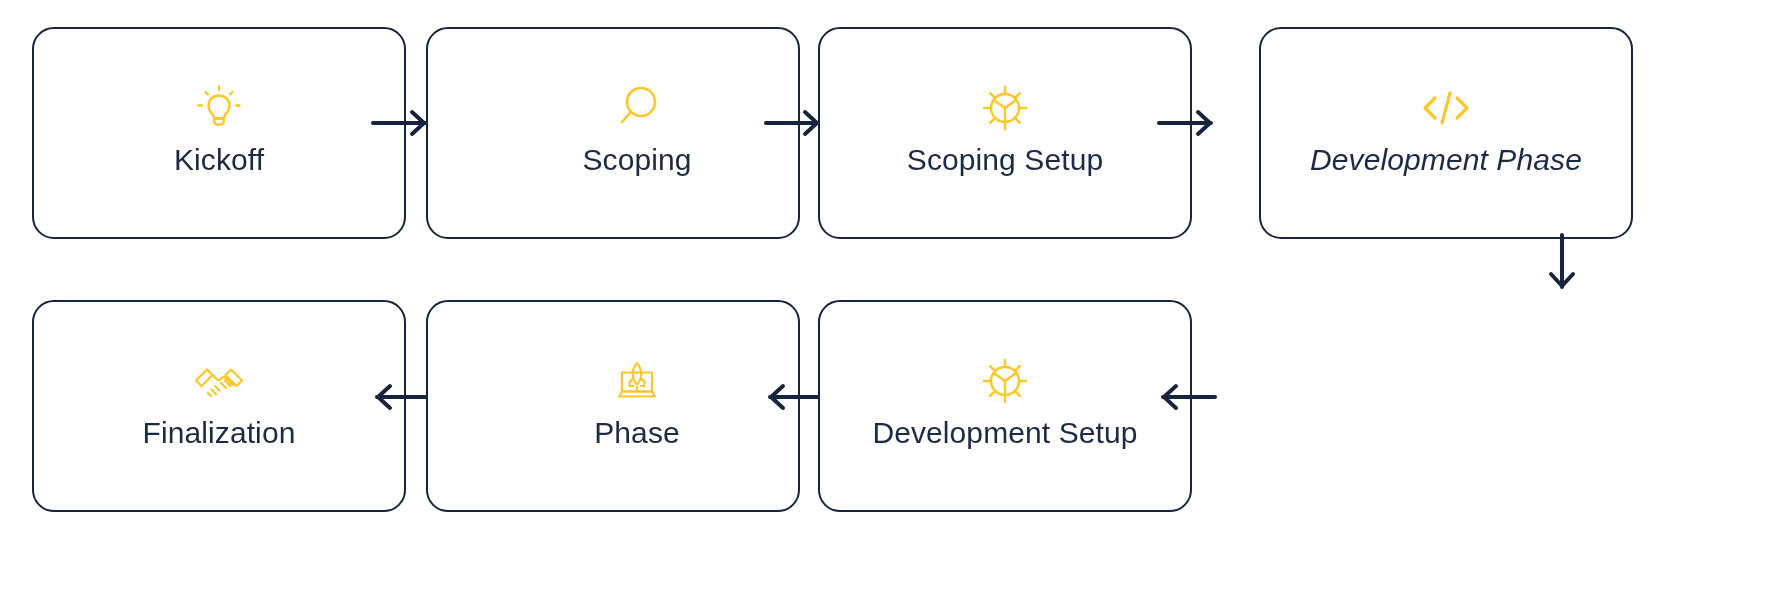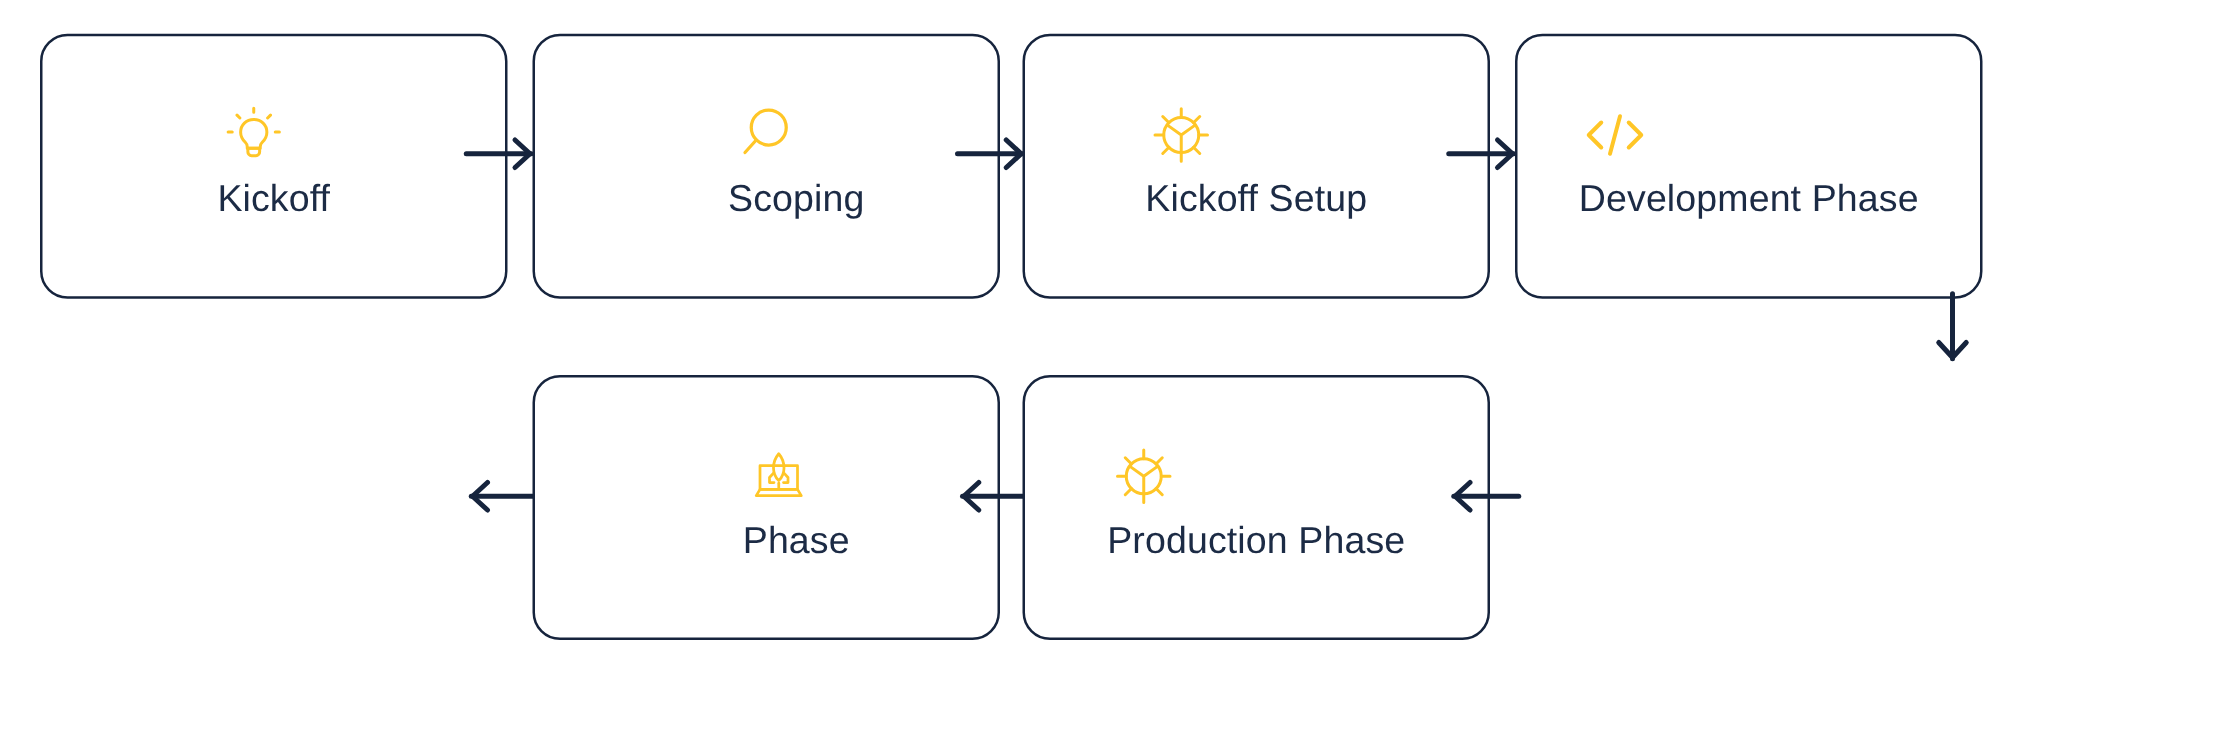--- a/index.html
+++ b/index.html
@@ -30,20 +30,21 @@
     border-radius: 22px;
     background: #ffffff;
     display: flex;
     flex-direction: column;
     align-items: center;
     justify-content: center;
   }
   .card-inner {
     display: flex;
     flex-direction: column;
+    align-items: center;
     justify-content: center;
     gap: 6px;
     transform: translateY(-6px);
   }
   .card-icon {
     width: 58px;
     height: 58px;
     display: flex;
     align-items: center;
     justify-content: center;
@@ -57,21 +58,21 @@
     white-space: nowrap;
     letter-spacing: 0.1px;
   }
 
   
   .r1 { top: 27px; }
   .r2 { top: 300px; }
   .c1 { left: 32px; }
   .c2 { left: 426px; padding-left: 48px; }
   .c3 { left: 818px; }
-  .c4 { left: 1212px; }
+  .c4 { left: 1259px; font-style: italic; }
 
   
   .arrow-h {
     position: absolute;
     width: 62px;
     height: 34px;
     color: #16243d;
   }
   .arrow-h svg { display: block; }
   .arrow-h.row1 { top: 106px; }
@@ -136,21 +137,21 @@
 
   <div class="card r1 c3">
     <div class="card-inner">
       <span class="card-icon">
         <svg width="58" height="58" viewBox="0 0 58 58" fill="none" stroke="currentColor" stroke-width="2.4" stroke-linecap="round" stroke-linejoin="round">
           <circle cx="29" cy="29" r="14"></circle>
           <path d="M29 8v7M29 43v7M8 29h7M43 29h7M14.2 14.2l5 5M38.8 38.8l5 5M43.8 14.2l-5 5M19.2 38.8l-5 5"></path>
           <path d="M18.5 21.5L29 29l10.5-7.5M29 29v14"></path>
         </svg>
       </span>
-      <span class="card-label">Kickoff Setup</span>
+      <span class="card-label">Scoping Setup</span>
     </div>
   </div>
 
   <div class="arrow-h row1 a-gap3">
     <svg width="62" height="34" viewBox="0 0 62 34" fill="none" stroke="currentColor" stroke-width="4" stroke-linecap="round" stroke-linejoin="round">
       <path d="M3 17h52"></path>
         <path d="M42 6l12 11-12 11"></path>
     </svg>
   </div>
 
@@ -167,20 +168,34 @@
     </div>
   </div>
 
   <div class="arrow-v">
     <svg width="34" height="62" viewBox="0 0 34 62" fill="none" stroke="currentColor" stroke-width="4" stroke-linecap="round" stroke-linejoin="round">
       <path d="M17 3v52"></path>
         <path d="M6 42l11 12 11-12"></path>
     </svg>
   </div>
 
+  <div class="card r2 c1">
+    <div class="card-inner">
+      <span class="card-icon">
+        <svg width="58" height="58" viewBox="0 0 58 58" fill="none" stroke="currentColor" stroke-width="2.2" stroke-linecap="round" stroke-linejoin="round">
+          <path d="M6 28.5l11-11 5.5 5.5-11 11z"></path>
+          <path d="M52 28.5l-11-11L35.5 23l11 11z"></path>
+          <path d="M22.5 23l4 4c1.2 1.2 3 1.2 4.2 0l1.3-1.3c1-1 2.6-1 3.6 0l7.4 7.4"></path>
+          <path d="M25 34l4.5 4.5M21.5 37.5l4.5 4.5M18 41l3 3"></path>
+          <path d="M31 31l5 5M35 28.5l5.5 5.5"></path>
+        </svg>
+      </span>
+      <span class="card-label">Finalization</span>
+    </div>
+  </div>
 
   <div class="arrow-h row2 a-gap1">
     <svg width="62" height="34" viewBox="0 0 62 34" fill="none" stroke="currentColor" stroke-width="4" stroke-linecap="round" stroke-linejoin="round">
       <path d="M59 17H7"></path>
         <path d="M20 6L8 17l12 11"></path>
     </svg>
   </div>
 
   <div class="card r2 c2">
     <div class="card-inner">
@@ -206,21 +221,21 @@
 
   <div class="card r2 c3">
     <div class="card-inner">
       <span class="card-icon">
         <svg width="58" height="58" viewBox="0 0 58 58" fill="none" stroke="currentColor" stroke-width="2.4" stroke-linecap="round" stroke-linejoin="round">
           <circle cx="29" cy="29" r="14"></circle>
           <path d="M29 8v7M29 43v7M8 29h7M43 29h7M14.2 14.2l5 5M38.8 38.8l5 5M43.8 14.2l-5 5M19.2 38.8l-5 5"></path>
           <path d="M18.5 21.5L29 29l10.5-7.5M29 29v14"></path>
         </svg>
       </span>
-      <span class="card-label">Production Phase</span>
+      <span class="card-label">Development Setup</span>
     </div>
   </div>
 
   <div class="arrow-h row2 a-gap3">
     <svg width="62" height="34" viewBox="0 0 62 34" fill="none" stroke="currentColor" stroke-width="4" stroke-linecap="round" stroke-linejoin="round">
       <path d="M59 17H7"></path>
         <path d="M20 6L8 17l12 11"></path>
     </svg>
   </div>
 

